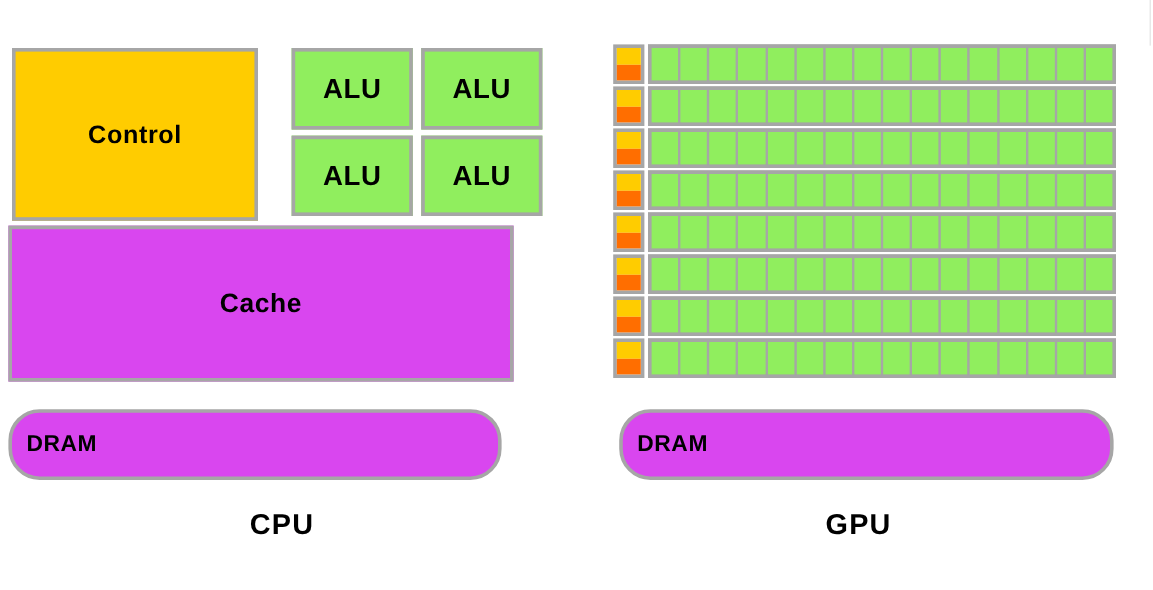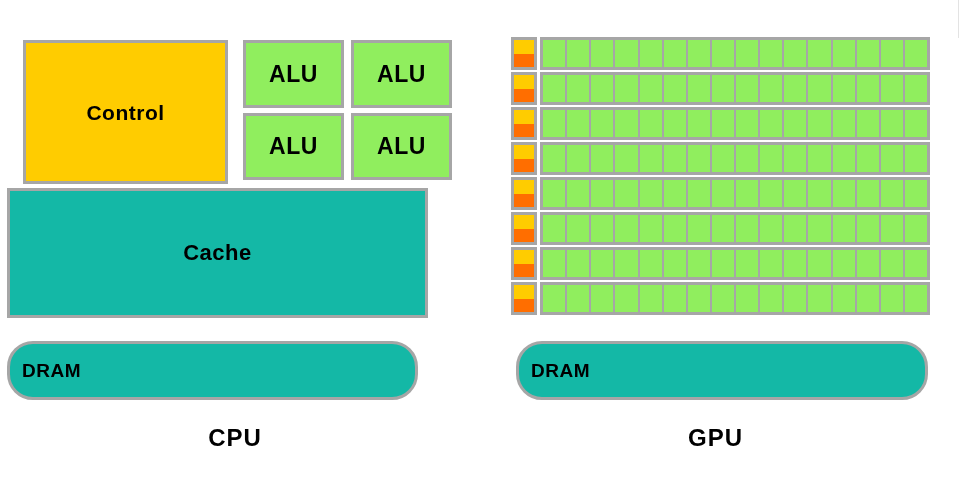--- a/index.html
+++ b/index.html
@@ -47,27 +47,27 @@
     letter-spacing: .5px;
     line-height: 1;
   }
   .blk.left-label {
     justify-content: flex-start;
     padding-left: 12px;
     border-radius: 26px;
   }
 
   .yellow { background: #ffcc00; }
-  .orange { background: #14b8a6; }
+  .orange { background: #d946ef; }
   .green  { background: #90ee5e; margin-left: 24px; }
 
   
   #cpu-panel { left: 0px; top: 0px; width: 470px; height: 492px; }
 
-  #cpu-control { left: 23px;   top: 40px;  width: 205px; height: 144px; font-size: 21px; }
+  #cpu-control { left: 10px;   top: 40px;  width: 205px; height: 144px; font-size: 21px; }
   #cpu-alu-1   { left: 219px; top: 40px;  width: 101px; height: 68px;  font-size: 23px; }
   #cpu-alu-2   { left: 327px; top: 40px;  width: 101px; height: 68px;  font-size: 23px; }
   #cpu-alu-3   { left: 219px; top: 113px; width: 101px; height: 67px;  font-size: 23px; }
   #cpu-alu-4   { left: 327px; top: 113px; width: 101px; height: 67px;  font-size: 23px; }
   #cpu-cache   { left: 7px;   top: 188px; width: 421px; height: 130px; font-size: 22px; }
   #cpu-dram    { left: 7px;   top: 341px; width: 411px; height: 59px;  font-size: 19px; }
 
   
   #gpu-panel { left: 470px; top: 0px; width: 491px; height: 492px; }
 

